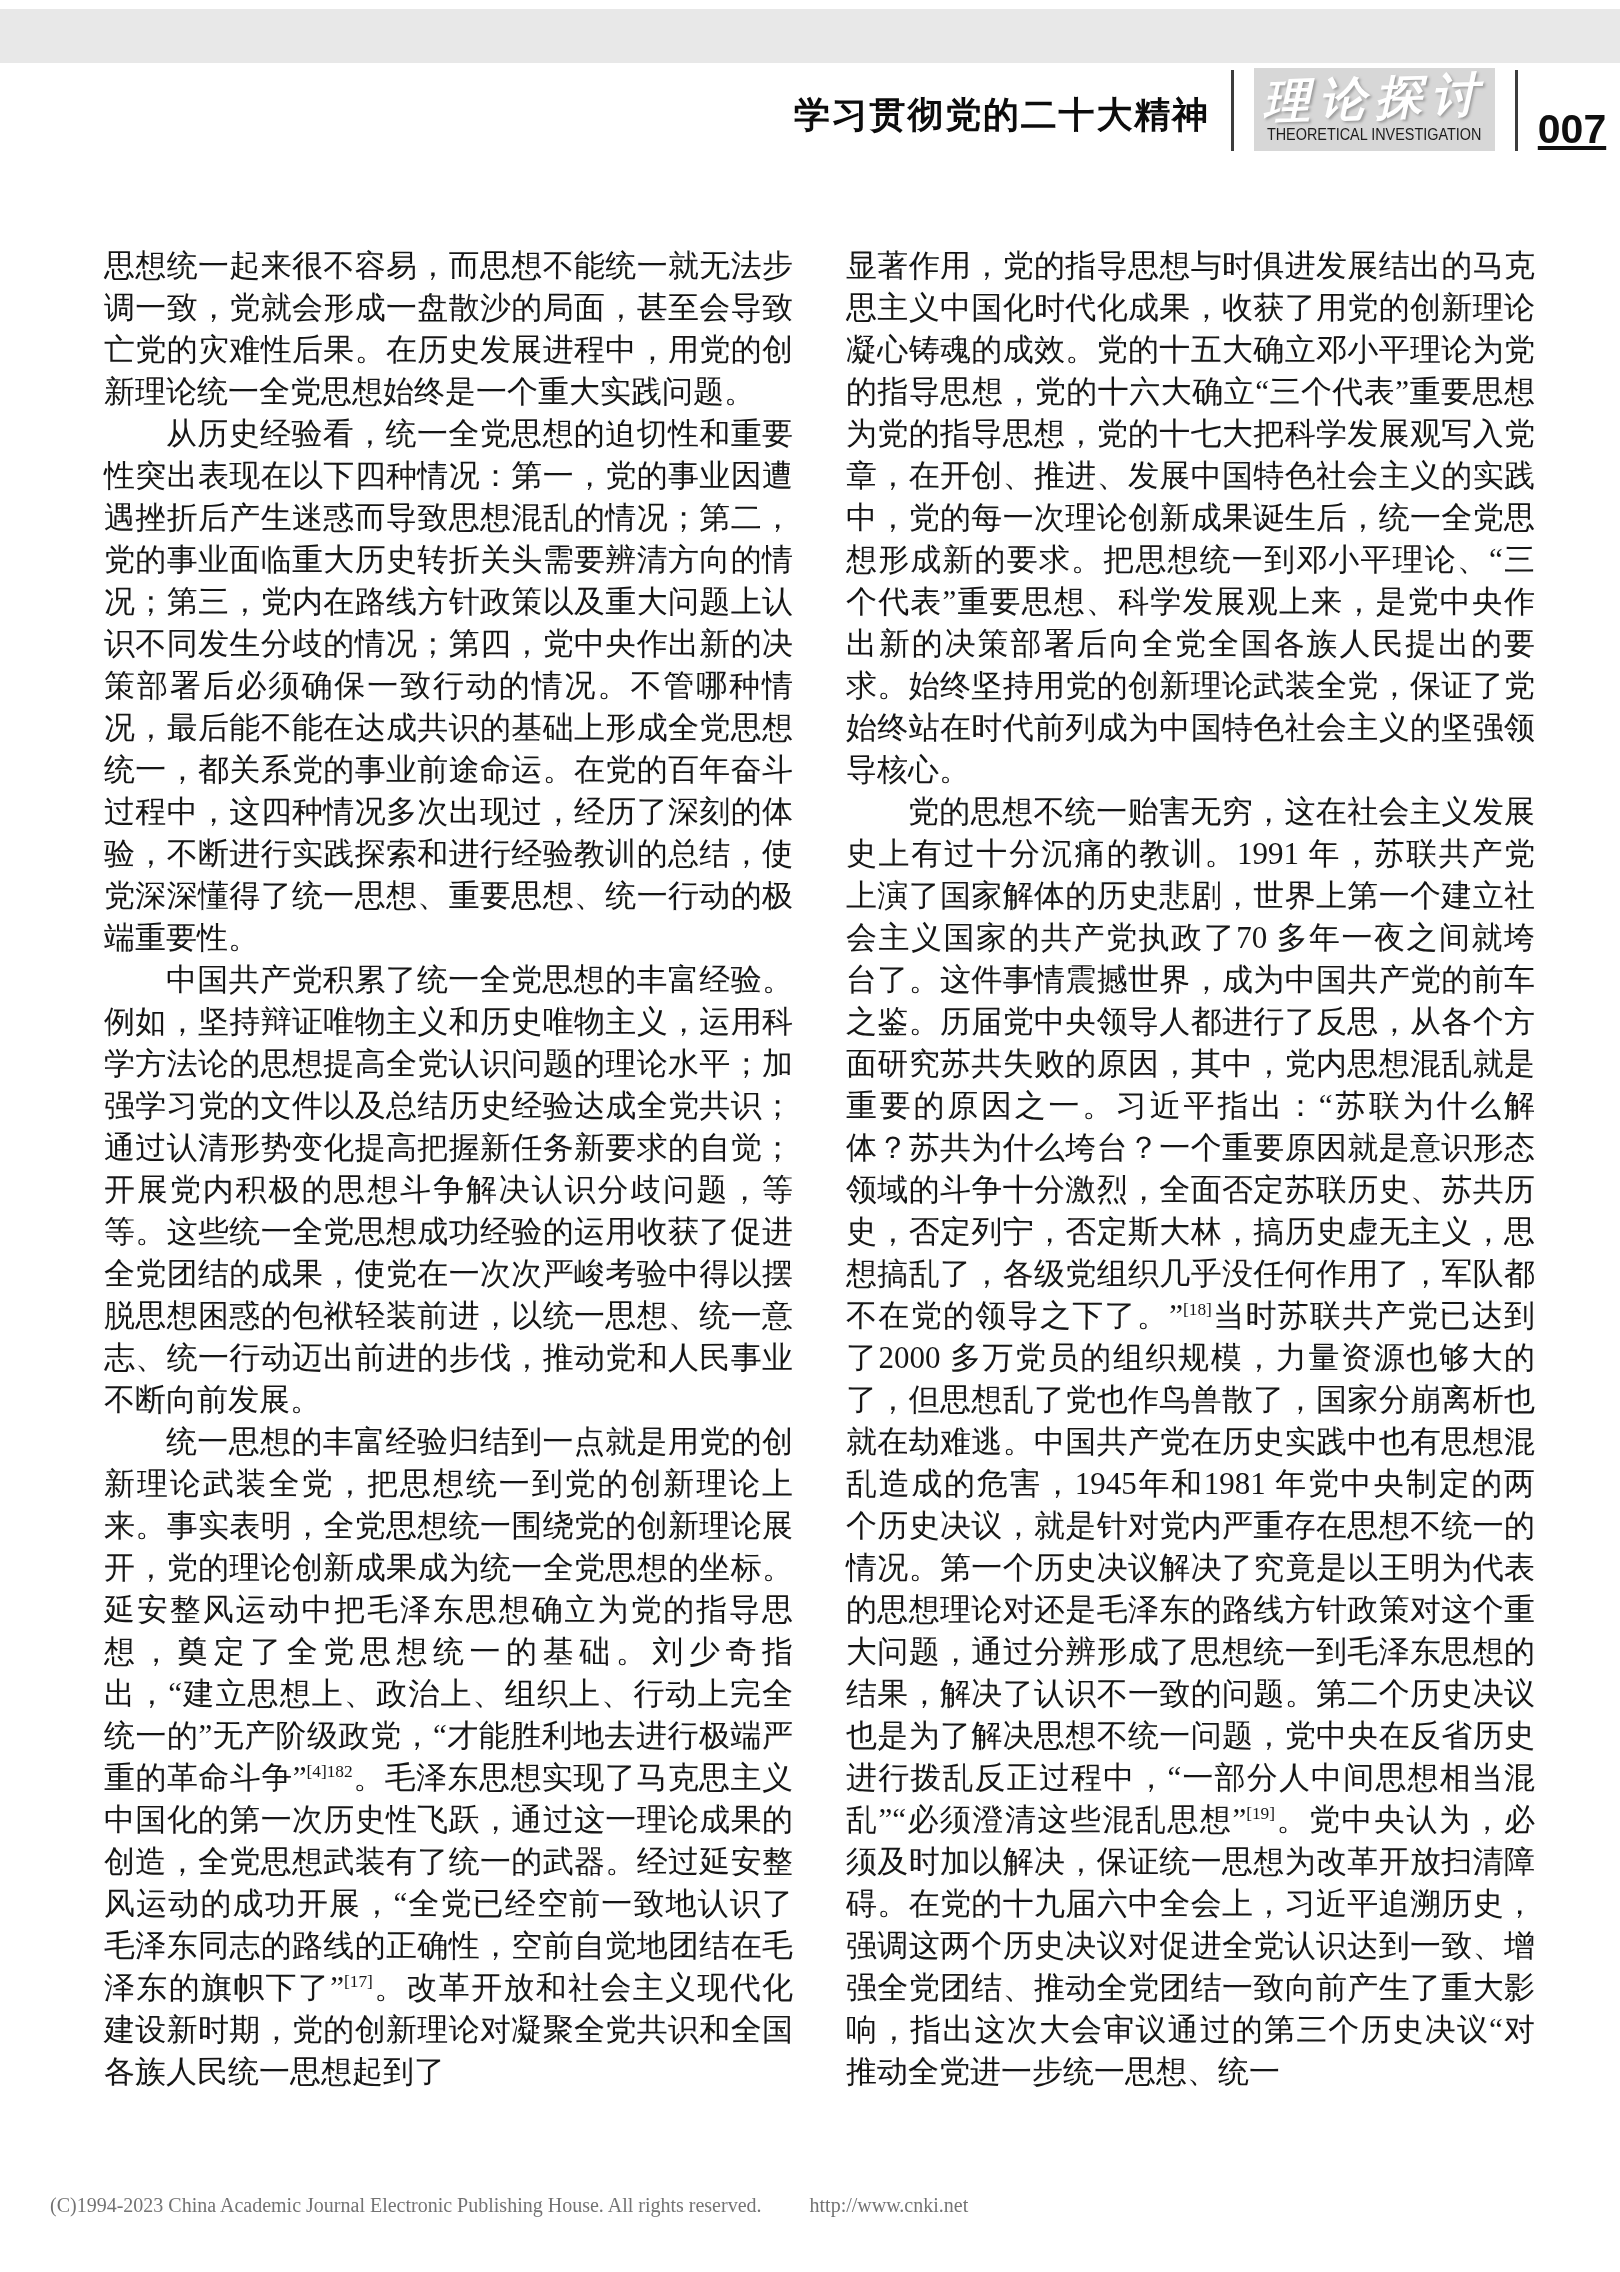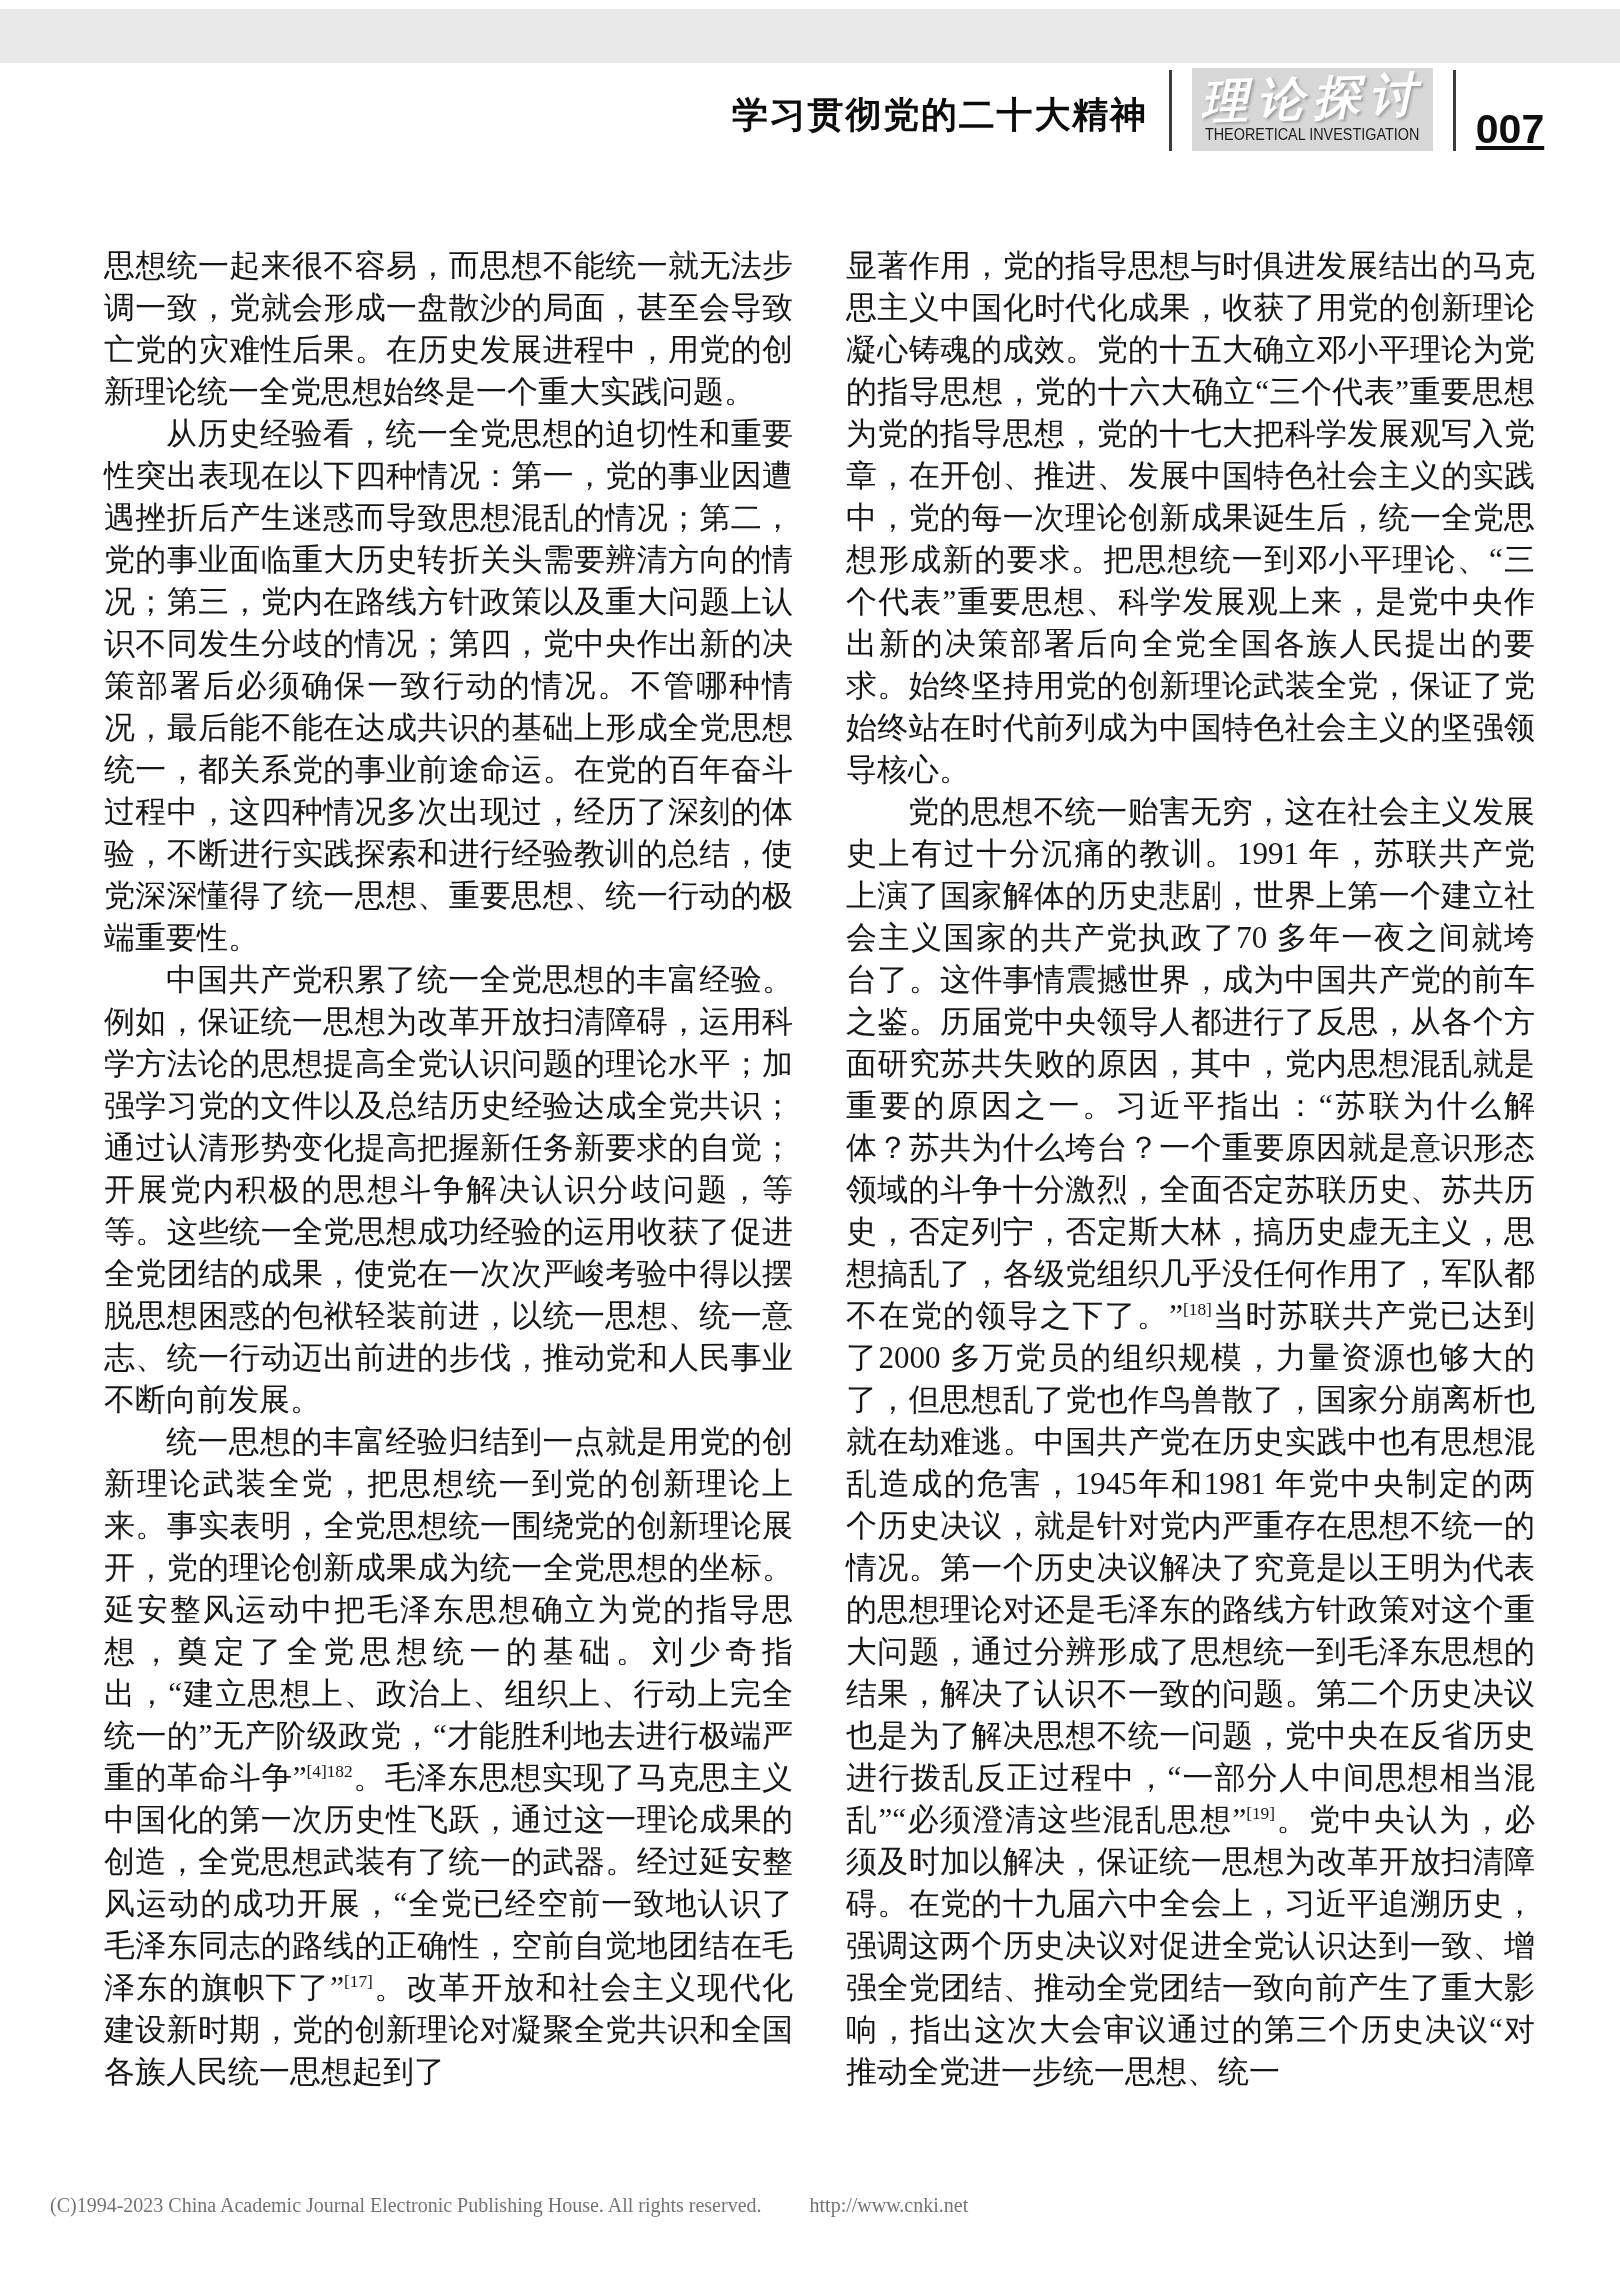--- a/index.html
+++ b/index.html
@@ -9,21 +9,21 @@
     position:relative;
     overflow:hidden;
     font-family:"Liberation Serif","DejaVu Serif",serif;
   }
   .scan-band {
     position:absolute; left:0; top:9px;
     width:1620px; height:54px;
     background:#e8e8e8;
   }
   .page-header {
-    position:absolute; top:65px; left:732px; height:86px;
+    position:absolute; top:65px; left:794px; height:86px;
     display:flex; align-items:flex-end;
   }
   .section-title {
     font-size:36px; font-weight:bold; color:#0c0c0c;
     letter-spacing:1.8px; margin:0 21.6px 10.8px 0;
     white-space:nowrap;
   }
   .vline { width:2.7px; height:81px; background:#3c3c3c; }
   .logo-box {
     width:241px; height:83px; margin:0 20px;
@@ -79,21 +79,21 @@
     <div class="logo-cn">理论探讨</div>
     <div class="logo-en">THEORETICAL INVESTIGATION</div>
   </div>
   <div class="vline"></div>
   <div class="page-num">007</div>
 </div>
 
 <div class="column col-left">
     <p class="para">思想统一起来很不容易，而思想不能统一就无法步调一致，党就会形成一盘散沙的局面，甚至会导致亡党的灾难性后果。在历史发展进程中，用党的创新理论统一全党思想始终是一个重大实践问题。</p>
     <p class="para indent">从历史经验看，统一全党思想的迫切性和重要性突出表现在以下四种情况：第一，党的事业因遭遇挫折后产生迷惑而导致思想混乱的情况；第二，党的事业面临重大历史转折关头需要辨清方向的情况；第三，党内在路线方针政策以及重大问题上认识不同发生分歧的情况；第四，党中央作出新的决策部署后必须确保一致行动的情况。不管哪种情况，最后能不能在达成共识的基础上形成全党思想统一，都关系党的事业前途命运。在党的百年奋斗过程中，这四种情况多次出现过，经历了深刻的体验，不断进行实践探索和进行经验教训的总结，使党深深懂得了统一思想、重要思想、统一行动的极端重要性。</p>
-    <p class="para indent">中国共产党积累了统一全党思想的丰富经验。例如，保证统一思想为改革开放扫清障碍，运用科学方法论的思想提高全党认识问题的理论水平；加强学习党的文件以及总结历史经验达成全党共识；通过认清形势变化提高把握新任务新要求的自觉；开展党内积极的思想斗争解决认识分歧问题，等等。这些统一全党思想成功经验的运用收获了促进全党团结的成果，使党在一次次严峻考验中得以摆脱思想困惑的包袱轻装前进，以统一思想、统一意志、统一行动迈出前进的步伐，推动党和人民事业不断向前发展。</p>
+    <p class="para indent">中国共产党积累了统一全党思想的丰富经验。例如，坚持辩证唯物主义和历史唯物主义，运用科学方法论的思想提高全党认识问题的理论水平；加强学习党的文件以及总结历史经验达成全党共识；通过认清形势变化提高把握新任务新要求的自觉；开展党内积极的思想斗争解决认识分歧问题，等等。这些统一全党思想成功经验的运用收获了促进全党团结的成果，使党在一次次严峻考验中得以摆脱思想困惑的包袱轻装前进，以统一思想、统一意志、统一行动迈出前进的步伐，推动党和人民事业不断向前发展。</p>
     <p class="para indent">统一思想的丰富经验归结到一点就是用党的创新理论武装全党，把思想统一到党的创新理论上来。事实表明，全党思想统一围绕党的创新理论展开，党的理论创新成果成为统一全党思想的坐标。延安整风运动中把毛泽东思想确立为党的指导思想，奠定了全党思想统一的基础。刘少奇指出，“建立思想上、政治上、组织上、行动上完全统一的”无产阶级政党，“才能胜利地去进行极端严重的革命斗争”<sup class="fnref">[4]182</sup>。毛泽东思想实现了马克思主义中国化的第一次历史性飞跃，通过这一理论成果的创造，全党思想武装有了统一的武器。经过延安整风运动的成功开展，“全党已经空前一致地认识了毛泽东同志的路线的正确性，空前自觉地团结在毛泽东的旗帜下了”<sup class="fnref">[17]</sup>。改革开放和社会主义现代化建设新时期，党的创新理论对凝聚全党共识和全国各族人民统一思想起到了</p>
   </div>
 <div class="column col-right">
     <p class="para">显著作用，党的指导思想与时俱进发展结出的马克思主义中国化时代化成果，收获了用党的创新理论凝心铸魂的成效。党的十五大确立邓小平理论为党的指导思想，党的十六大确立“三个代表”重要思想为党的指导思想，党的十七大把科学发展观写入党章，在开创、推进、发展中国特色社会主义的实践中，党的每一次理论创新成果诞生后，统一全党思想形成新的要求。把思想统一到邓小平理论、“三个代表”重要思想、科学发展观上来，是党中央作出新的决策部署后向全党全国各族人民提出的要求。始终坚持用党的创新理论武装全党，保证了党始终站在时代前列成为中国特色社会主义的坚强领导核心。</p>
     <p class="para indent">党的思想不统一贻害无穷，这在社会主义发展史上有过十分沉痛的教训。1991 年，苏联共产党上演了国家解体的历史悲剧，世界上第一个建立社会主义国家的共产党执政了70 多年一夜之间就垮台了。这件事情震撼世界，成为中国共产党的前车之鉴。历届党中央领导人都进行了反思，从各个方面研究苏共失败的原因，其中，党内思想混乱就是重要的原因之一。习近平指出：“苏联为什么解体？苏共为什么垮台？一个重要原因就是意识形态领域的斗争十分激烈，全面否定苏联历史、苏共历史，否定列宁，否定斯大林，搞历史虚无主义，思想搞乱了，各级党组织几乎没任何作用了，军队都不在党的领导之下了。”<sup class="fnref">[18]</sup>当时苏联共产党已达到了2000 多万党员的组织规模，力量资源也够大的了，但思想乱了党也作鸟兽散了，国家分崩离析也就在劫难逃。中国共产党在历史实践中也有思想混乱造成的危害，1945年和1981 年党中央制定的两个历史决议，就是针对党内严重存在思想不统一的情况。第一个历史决议解决了究竟是以王明为代表的思想理论对还是毛泽东的路线方针政策对这个重大问题，通过分辨形成了思想统一到毛泽东思想的结果，解决了认识不一致的问题。第二个历史决议也是为了解决思想不统一问题，党中央在反省历史进行拨乱反正过程中，“一部分人中间思想相当混乱”“必须澄清这些混乱思想”<sup class="fnref">[19]</sup>。党中央认为，必须及时加以解决，保证统一思想为改革开放扫清障碍。在党的十九届六中全会上，习近平追溯历史，强调这两个历史决议对促进全党认识达到一致、增强全党团结、推动全党团结一致向前产生了重大影响，指出这次大会审议通过的第三个历史决议“对推动全党进一步统一思想、统一</p>
   </div>
 
 <div class="page-footer">
   <span>(C)1994-2023 China Academic Journal Electronic Publishing House. All rights reserved.</span>
   <span class="url">http://www.cnki.net</span>

